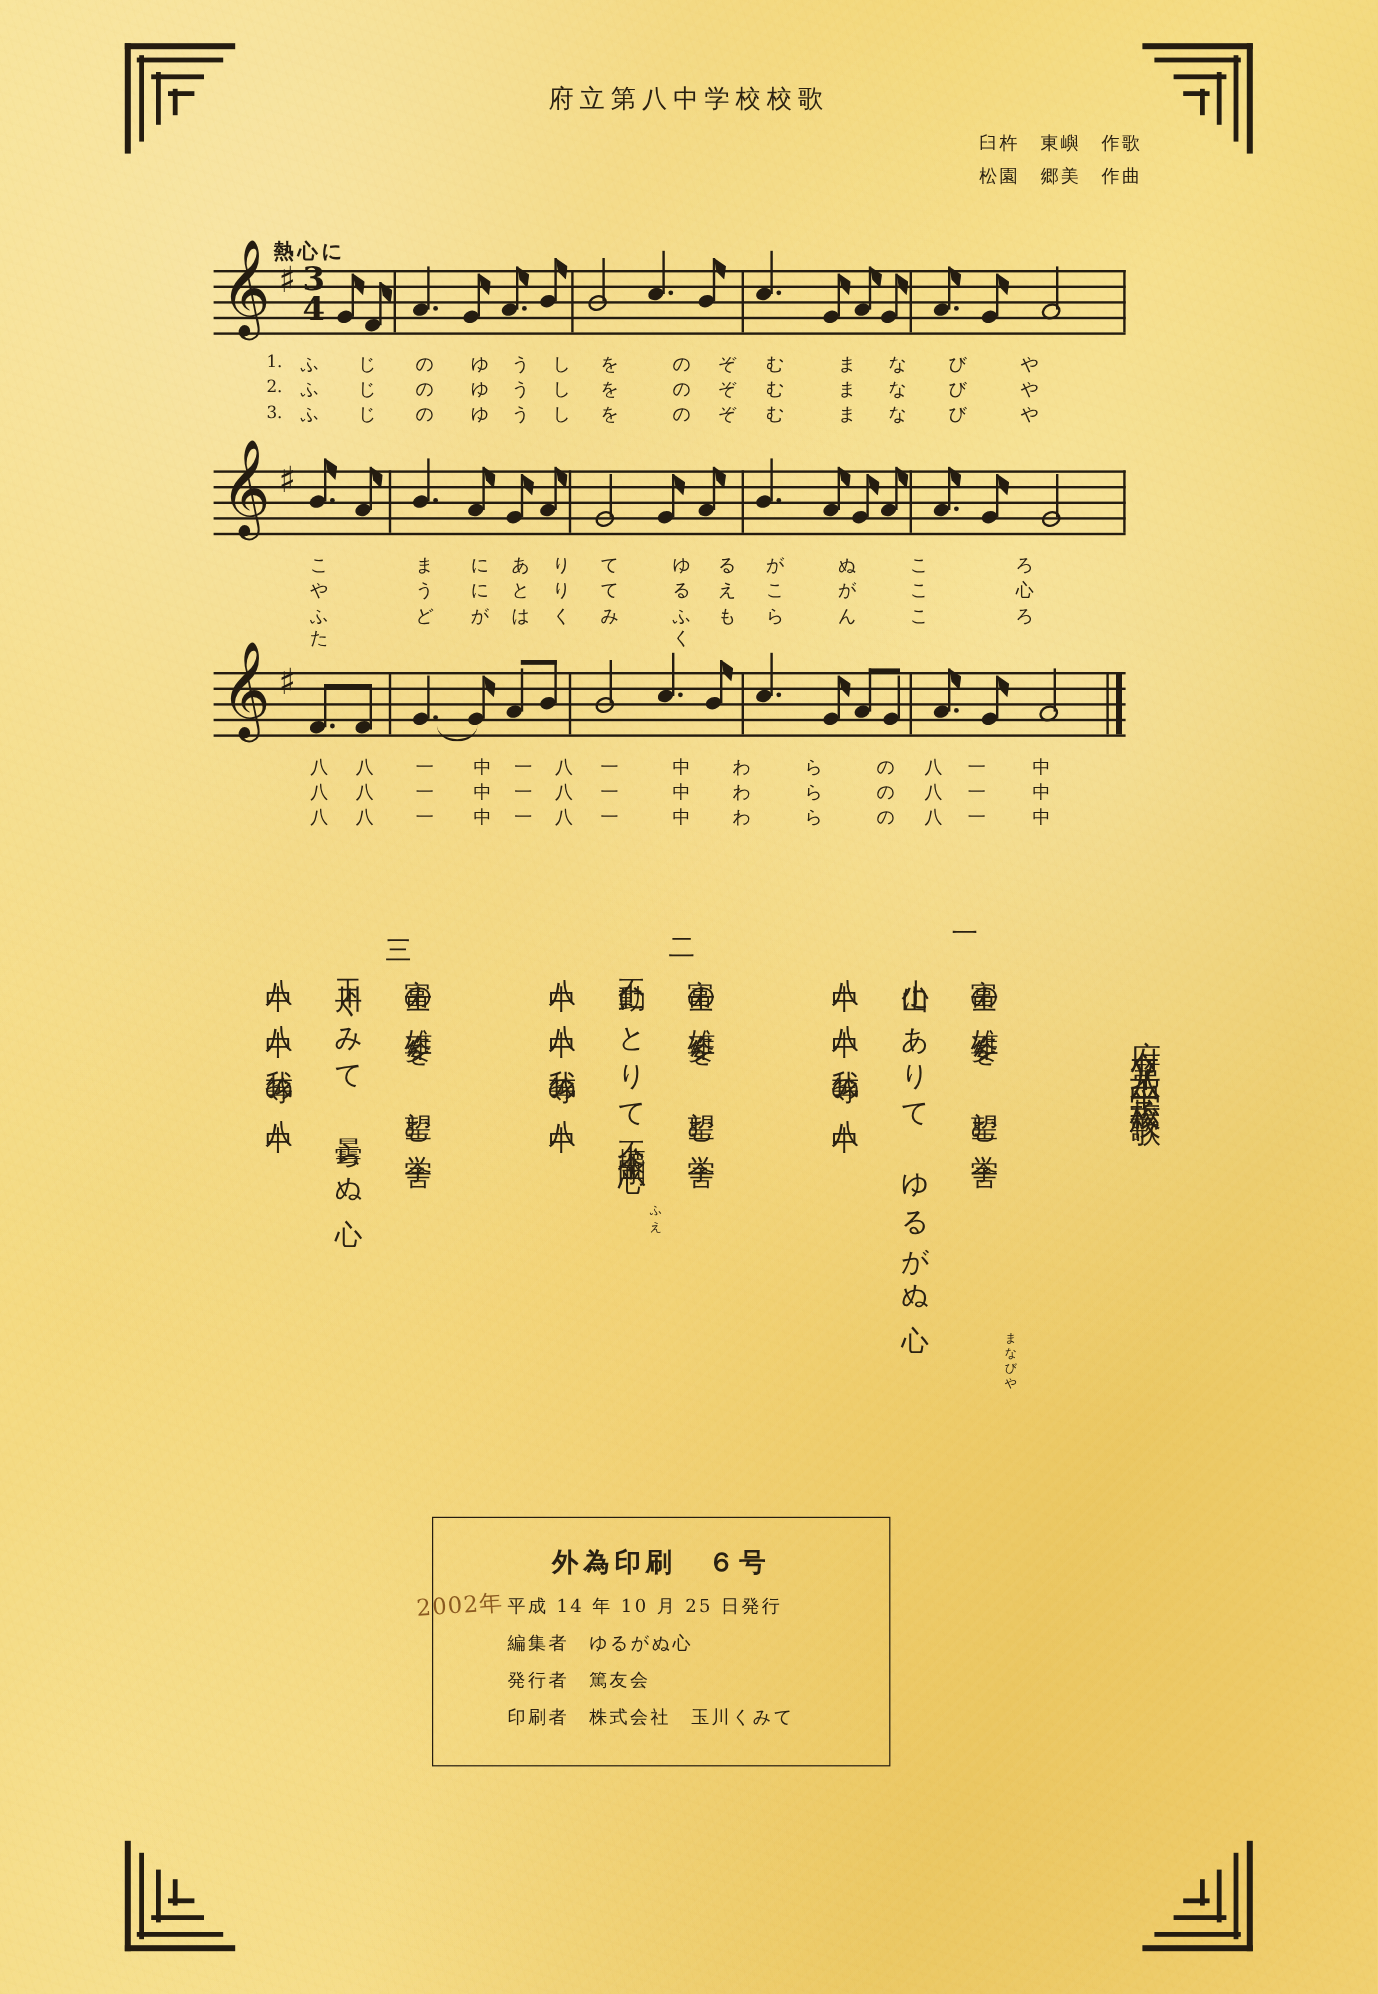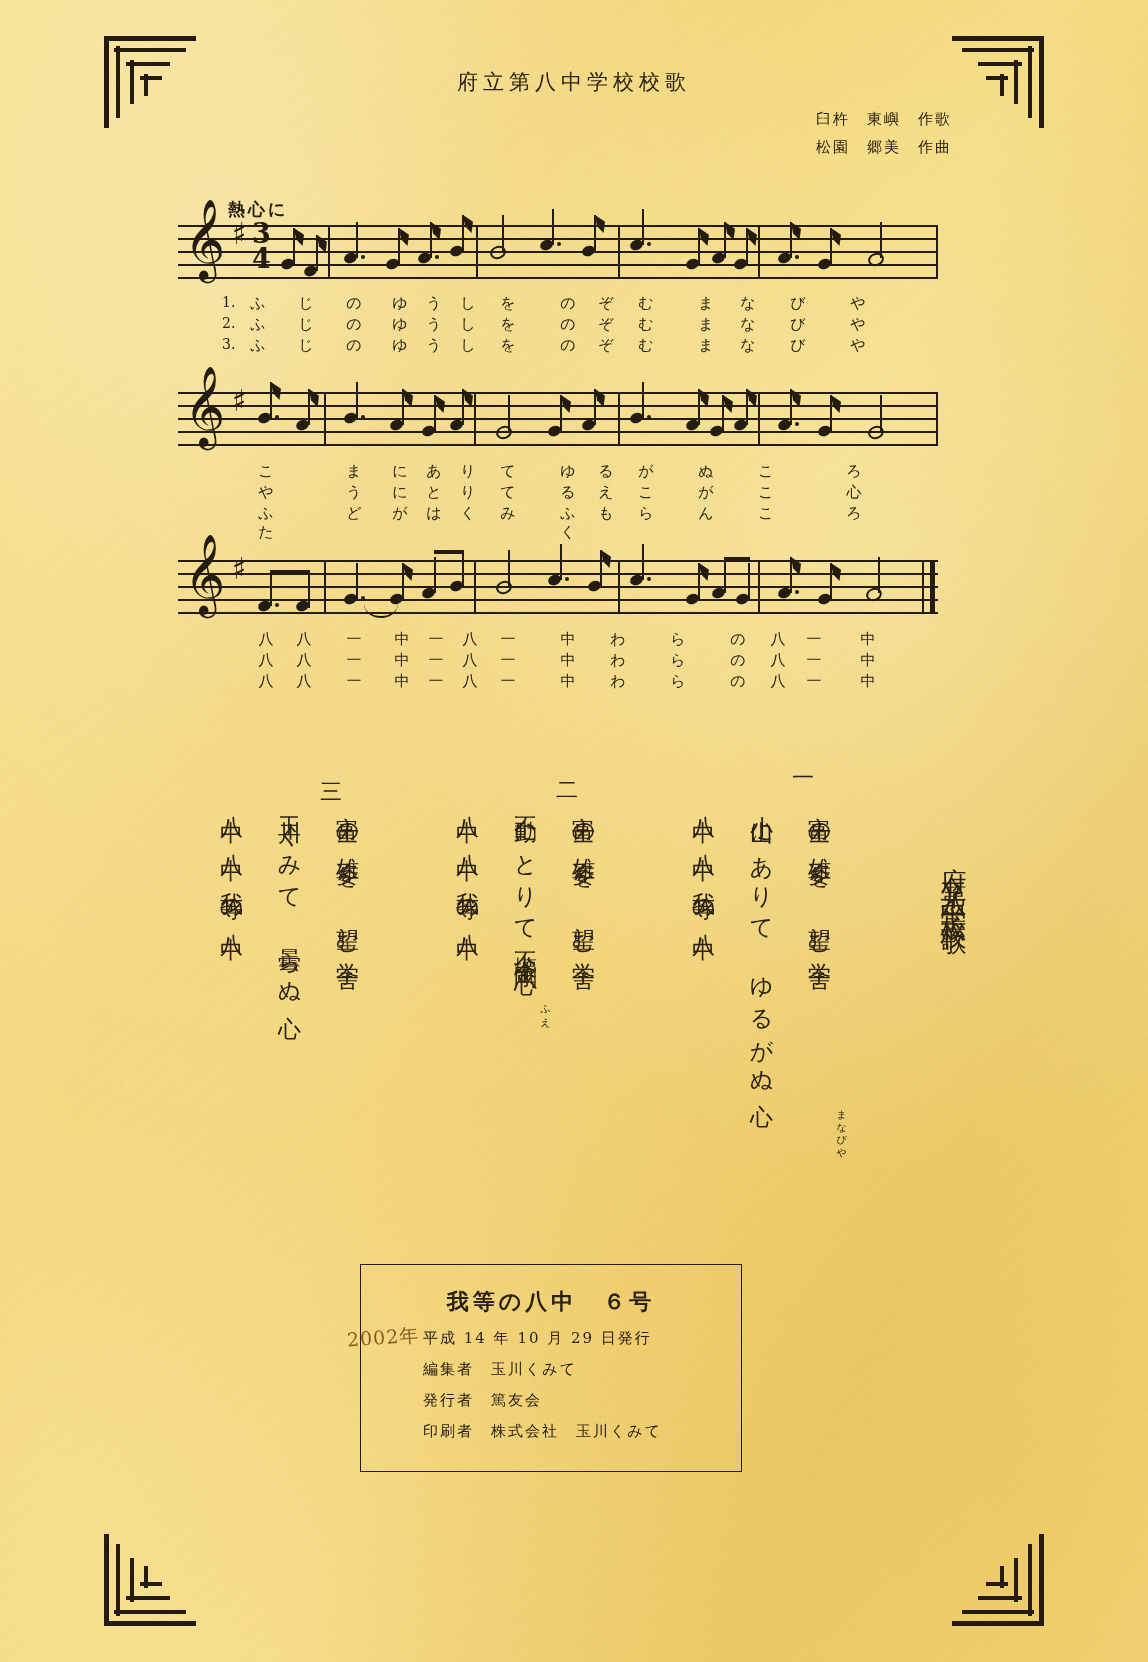--- a/index.html
+++ b/index.html
@@ -728,18 +728,18 @@
   <div class="vcol ruby" style="right:596px; top:250px;">ふえ</div>
 
   <div class="vcol vnumber" style="right:802px; top:18px;">三</div>
   <div class="vcol vline" style="right:784px; top:50px;">富士の雄姿を　望む学舎</div>
   <div class="vcol vline" style="right:842px; top:50px;">玉川くみて　曇らぬ心</div>
   <div class="vcol vline" style="right:900px; top:50px;">八中　八中　我等の八中</div>
 </div>
 
 <div class="colophon">
   <div class="handwritten">2002年</div>
-  <div class="cTitle">我等の八中　６号</div>
-  <div class="cLine">平成 14 年 10 月 29 日発行</div>
-  <div class="cLine">編集者　玉川くみて</div>
+  <div class="cTitle">外為印刷　６号</div>
+  <div class="cLine">平成 14 年 10 月 25 日発行</div>
+  <div class="cLine">編集者　ゆるがぬ心</div>
   <div class="cLine">発行者　篤友会</div>
   <div class="cLine">印刷者　株式会社　玉川くみて</div>
 </div>
 
 </body></html>

